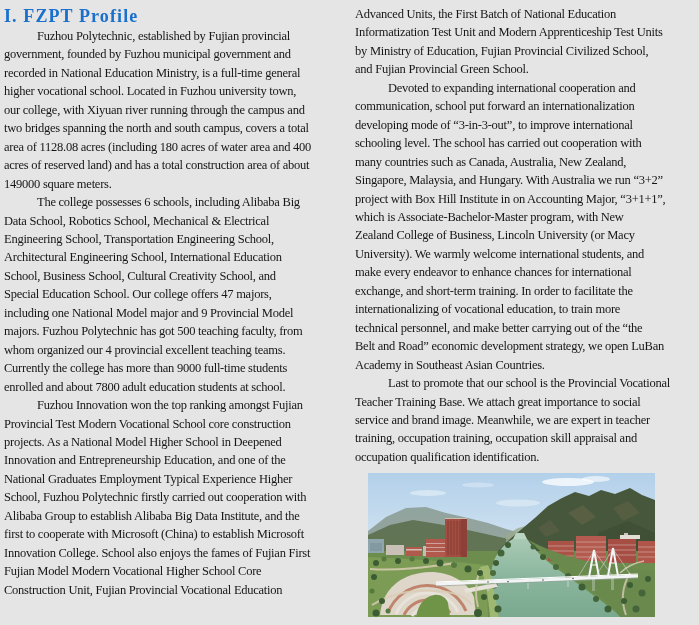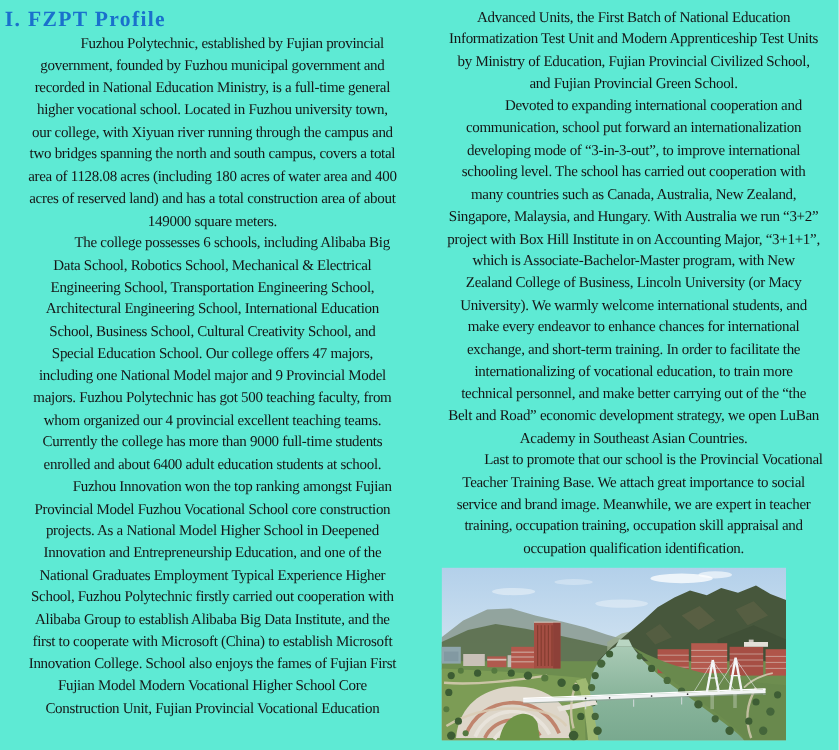--- a/index.html
+++ b/index.html
@@ -1,17 +1,17 @@
 <!DOCTYPE html>
 <html><head>
 <meta charset="utf-8">
 <style>
   html,body{margin:0;padding:0;background:#fff;}
-  .page{position:relative;width:699px;height:625px;background:#5eead4;overflow:hidden;
-        font-family:"Liberation Serif","DejaVu Serif",serif;color:#161616;text-align:center;}
+  .page{position:relative;width:699px;height:625px;background:#e5e5e5;overflow:hidden;
+        font-family:"Liberation Serif","DejaVu Serif",serif;color:#161616;}
   .heading{position:absolute;left:4px;top:4px;margin:0;font-size:18px;font-weight:bold;
            letter-spacing:1.1px;line-height:24px;}
   .col{position:absolute;width:346px;}
   #col-left{left:4px;top:27px;}
   #col-right{left:355px;top:5px;}
   .para{margin:0;padding:0;}
   .line{height:18.46px;line-height:18.46px;font-size:12.5px;letter-spacing:-0.25px;
         white-space:nowrap;}
   .line.first{padding-left:33px;}
   .photo{position:absolute;left:368px;top:473px;width:287px;height:144px;margin:0;}
@@ -40,25 +40,25 @@
         <div class="line first">The college possesses 6 schools, including Alibaba Big</div>
         <div class="line">Data School, Robotics School, Mechanical &amp; Electrical</div>
         <div class="line">Engineering School, Transportation Engineering School,</div>
         <div class="line">Architectural Engineering School, International Education</div>
         <div class="line">School, Business School, Cultural Creativity School, and</div>
         <div class="line">Special Education School. Our college offers 47 majors,</div>
         <div class="line">including one National Model major and 9 Provincial Model</div>
         <div class="line">majors. Fuzhou Polytechnic has got 500 teaching faculty, from</div>
         <div class="line">whom organized our 4 provincial excellent teaching teams.</div>
         <div class="line">Currently the college has more than 9000 full-time students</div>
-        <div class="line">enrolled and about 6400 adult education students at school.</div>
+        <div class="line">enrolled and about 7800 adult education students at school.</div>
       </div>
       <div class="para">
         <div class="line first">Fuzhou Innovation won the top ranking amongst Fujian</div>
-        <div class="line">Provincial Model Fuzhou Vocational School core construction</div>
+        <div class="line">Provincial Test Modern Vocational School core construction</div>
         <div class="line">projects. As a National Model Higher School in Deepened</div>
         <div class="line">Innovation and Entrepreneurship Education, and one of the</div>
         <div class="line">National Graduates Employment Typical Experience Higher</div>
         <div class="line">School, Fuzhou Polytechnic firstly carried out cooperation with</div>
         <div class="line">Alibaba Group to establish Alibaba Big Data Institute, and the</div>
         <div class="line">first to cooperate with Microsoft (China) to establish Microsoft</div>
         <div class="line">Innovation College. School also enjoys the fames of Fujian First</div>
         <div class="line">Fujian Model Modern Vocational Higher School Core</div>
         <div class="line">Construction Unit, Fujian Provincial Vocational Education</div>
       </div>

